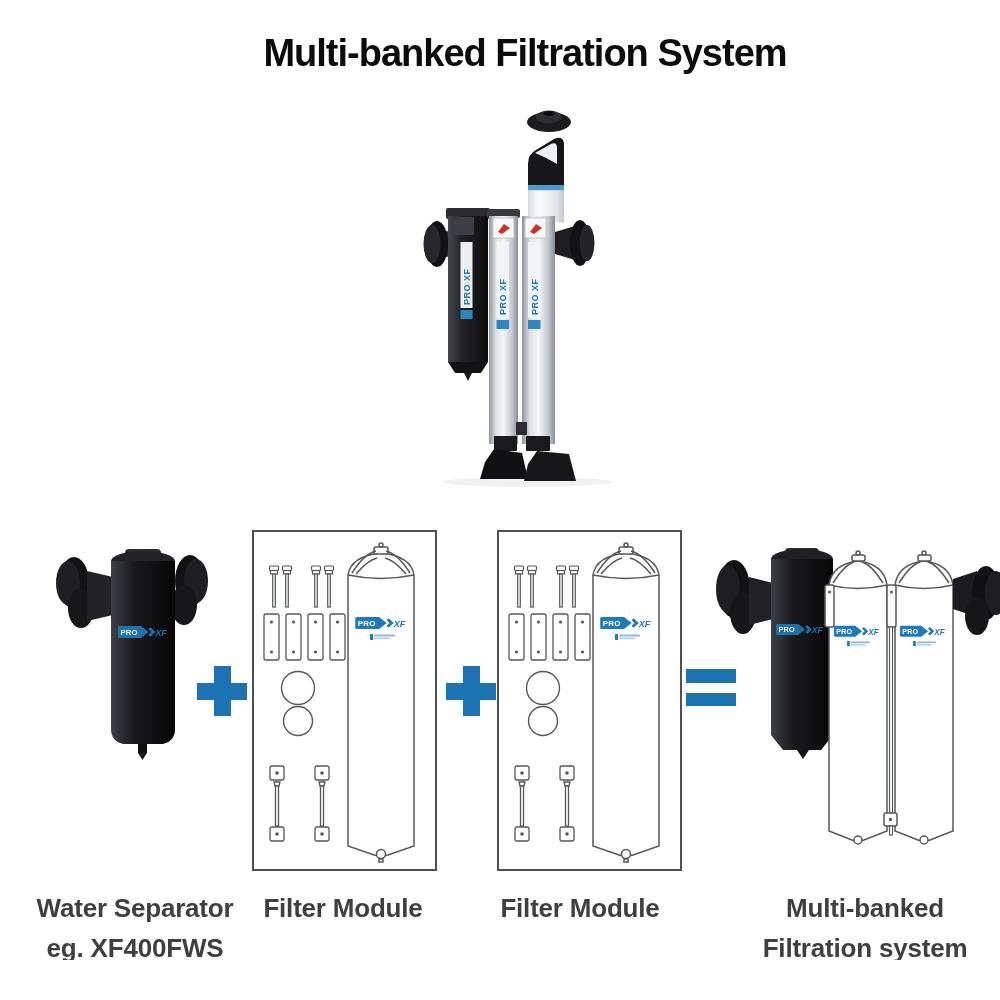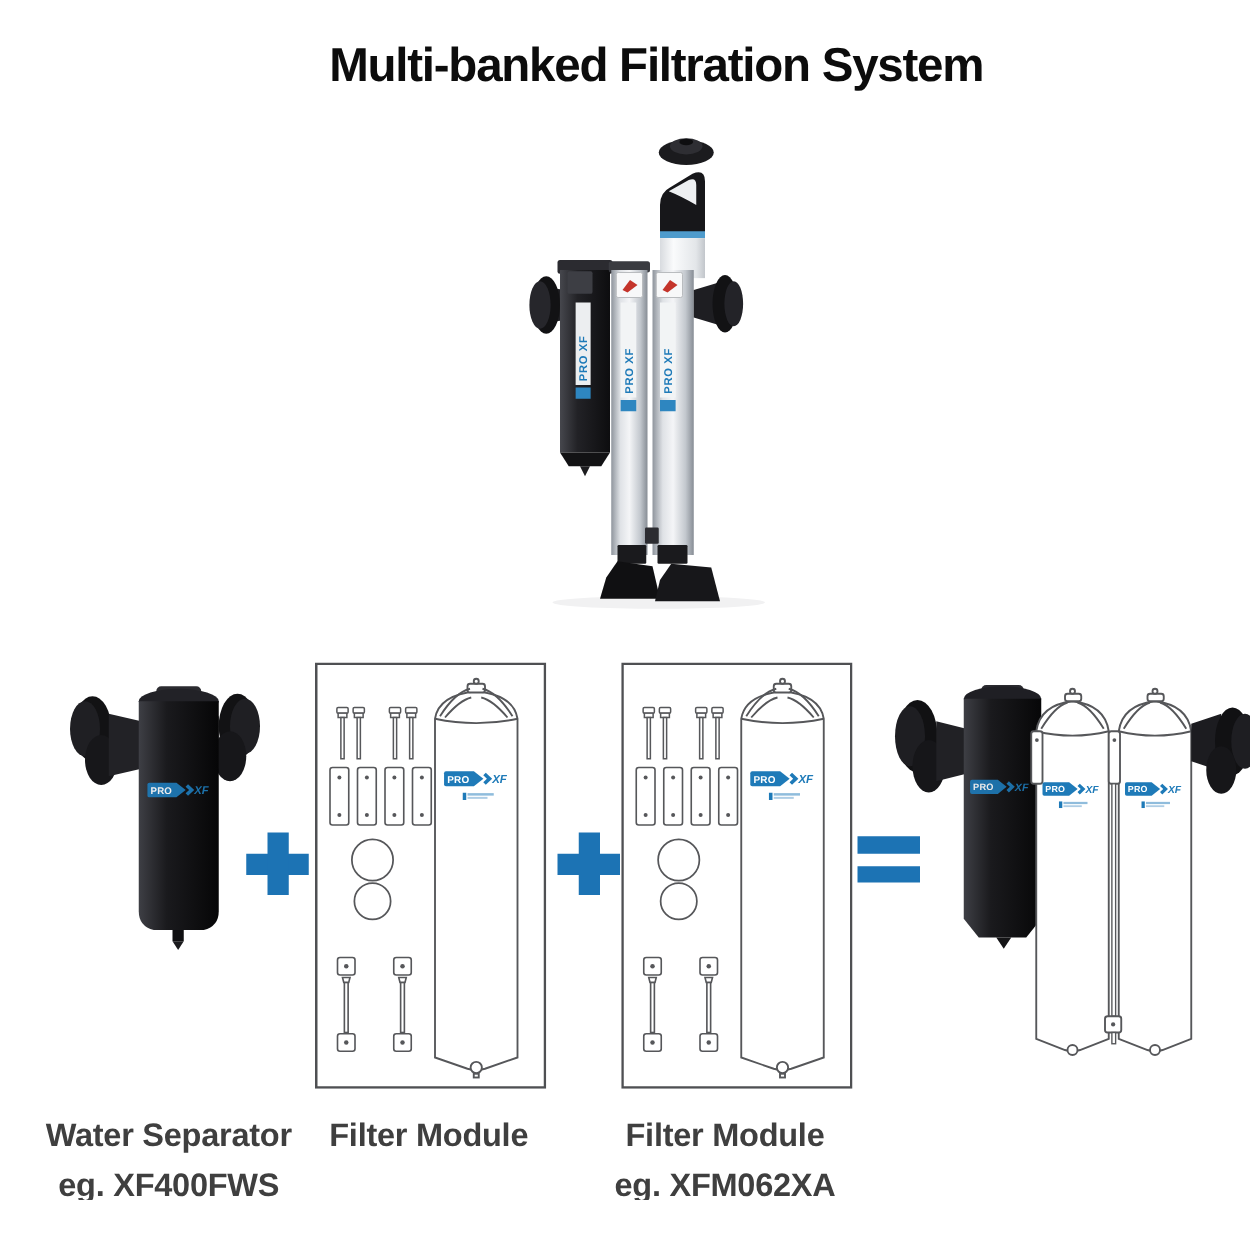--- a/index.html
+++ b/index.html
@@ -315,16 +315,19 @@
 
   <div class="label" style="left:-3px;top:888px;width:226px">
     <span>Water Separator</span>
     <span>eg. XF400FWS</span>
   </div>
   <div class="label" style="left:205px;top:888px;width:226px">
     <span>Filter Module</span>
   </div>
   <div class="label" style="left:442px;top:888px;width:226px">
     <span>Filter Module</span>
-    <span>eg. XFM062XA</span>
+  </div>
+  <div class="label" style="left:715px;top:888px;width:250px">
+    <span>Multi-banked</span>
+    <span>Filtration system</span>
   </div>
 
 </div>
 
 </body></html>

